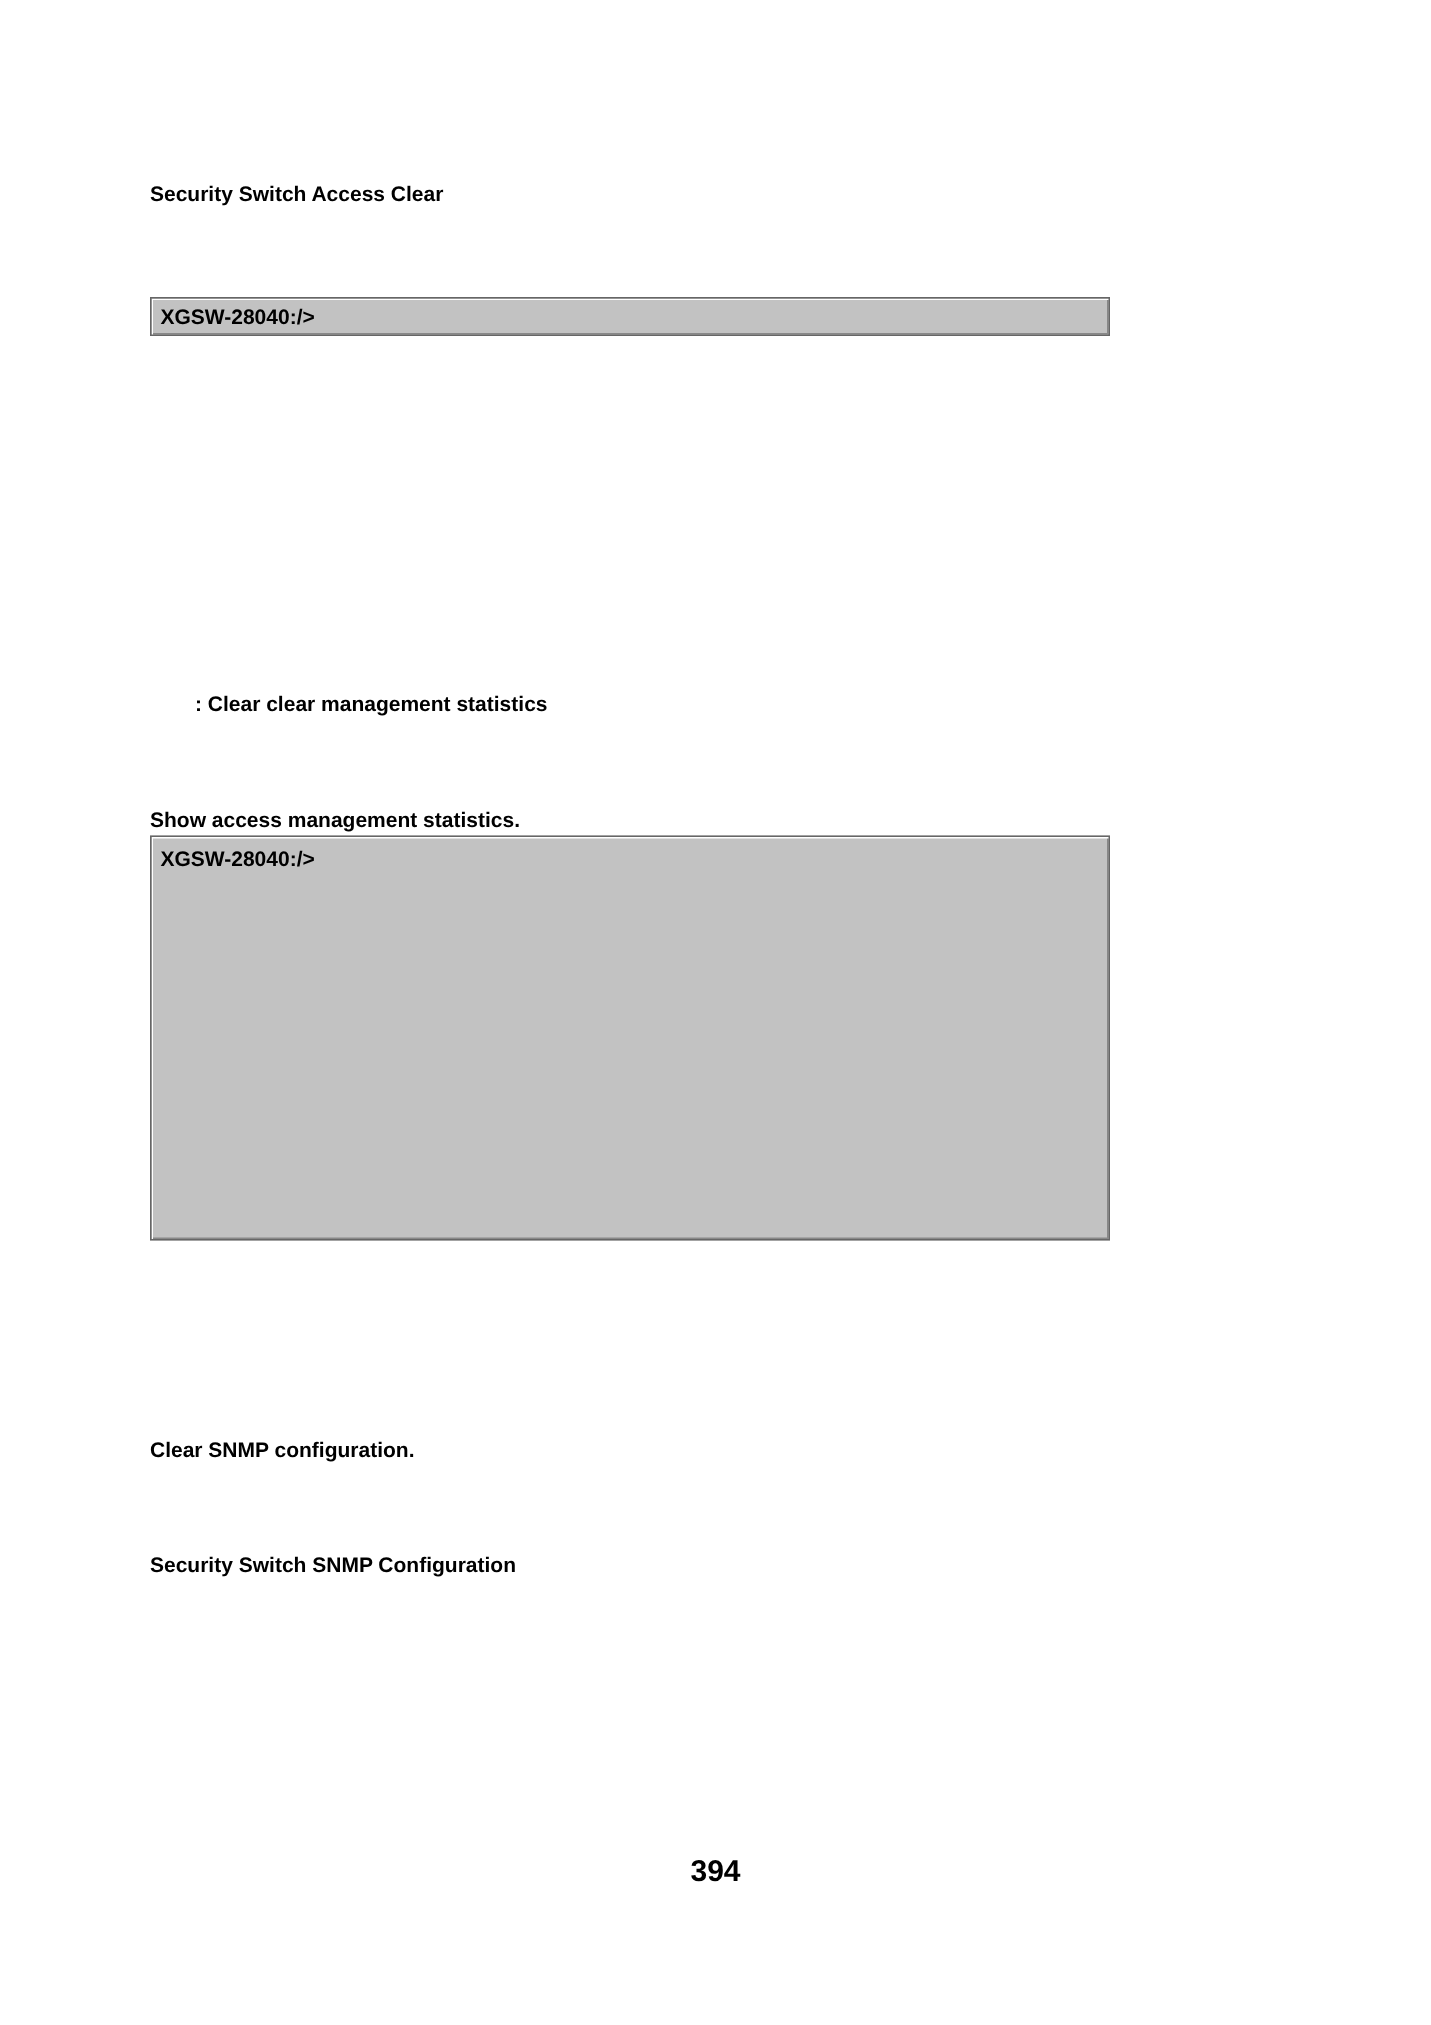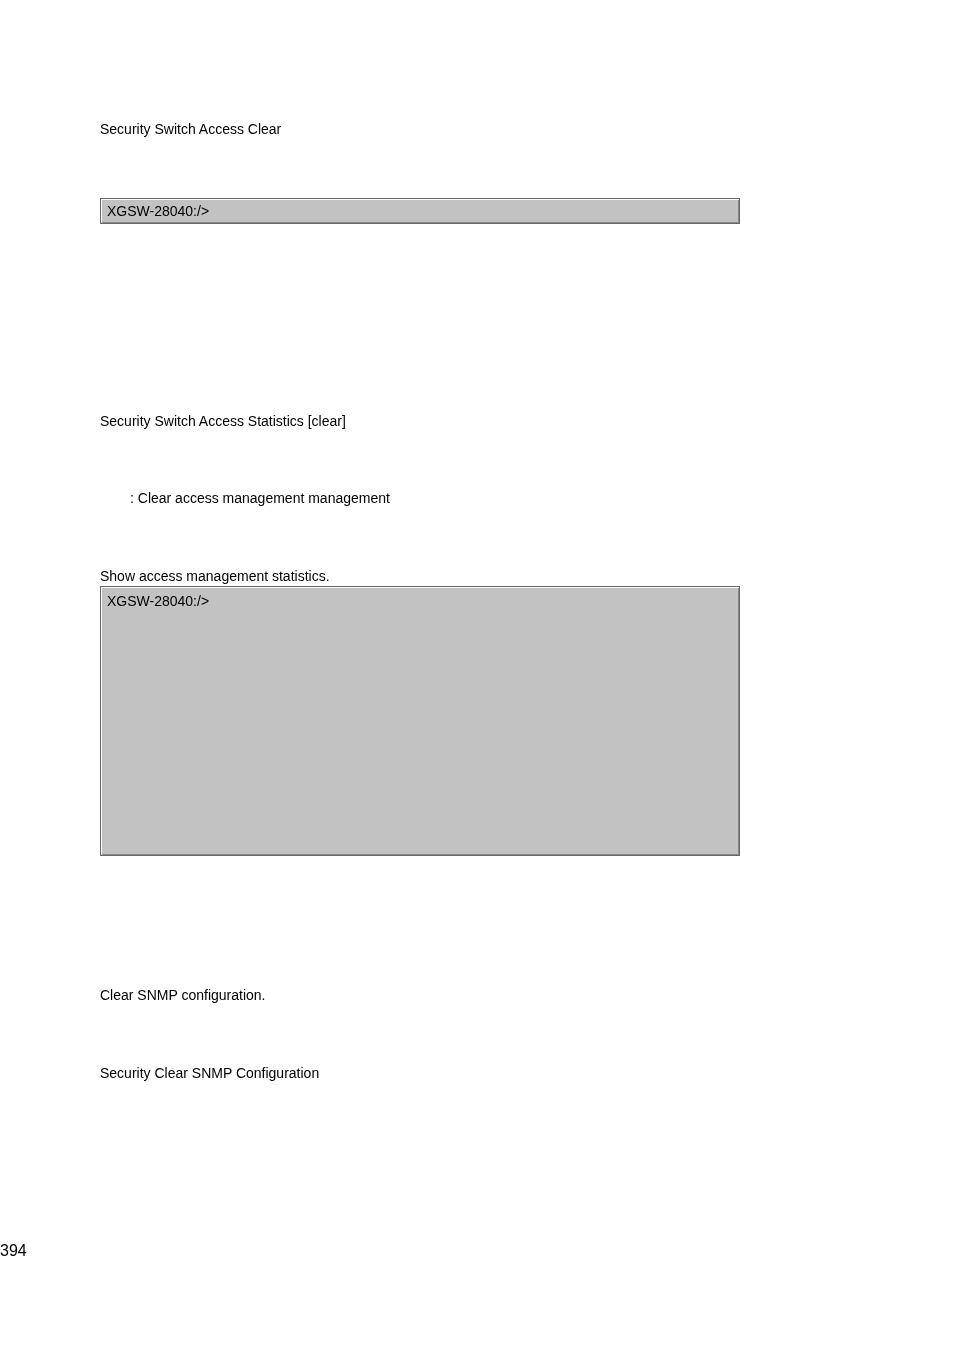--- a/index.html
+++ b/index.html
@@ -9,20 +9,21 @@
     background: #ffffff;
     font-family: Arial, Helvetica, sans-serif;
     color: #000000;
   }
   .page {
     width: 954px;
     height: 1300px;
     position: relative;
     box-sizing: border-box;
     padding: 120px 100px 0 100px;
+    font-weight: bold;
   }
   .line {
     font-size: 14px;
     line-height: 1.4;
     margin: 0;
   }
   .para {
     margin-bottom: 10px;
   }
   .codebox {
@@ -46,21 +47,22 @@
     height: 270px;
   }
   .indent {
     padding-left: 30px;
   }
   .page-num {
     position: absolute;
     bottom: 40px;
     left: 0;
     width: 954px;
-    font-size: 16px;
+    text-align: center;
+    font-size: 20px;
   }
   .gap-md { height: 48px; }
   .gap-xl { height: 130px; }
 </style>
 </head>
 <body>
 
 <div class="page">
 
   <p class="line para">Security Switch Access Clear</p>
@@ -70,36 +72,35 @@
 
   <div class="codebox">
     <span>XGSW-28040:/&gt;</span>
   </div>
 
   <div class="gap-xl"></div>
 
 
   <div class="gap-md"></div>
 
-  <p class="line para">Security Switch Access Statistics [clear]</p>
 
   <div class="gap-md"></div>
 
-  <p class="line para indent">: Clear access management management</p>
+  <p class="line para indent">: Clear clear management statistics</p>
 
   <div class="gap-md"></div>
 
   <p class="line">Show access management statistics.</p>
 
   <div class="codebox2">
     <span>XGSW-28040:/&gt;</span>
   </div>
 
   <div class="gap-xl"></div>
 
   <p class="line para">Clear SNMP configuration.</p>
 
   <div class="gap-md"></div>
 
-  <p class="line para">Security Clear SNMP Configuration</p>
+  <p class="line para">Security Switch SNMP Configuration</p>
 
   <div class="page-num">394</div>
 </div>
 
 </body></html>

